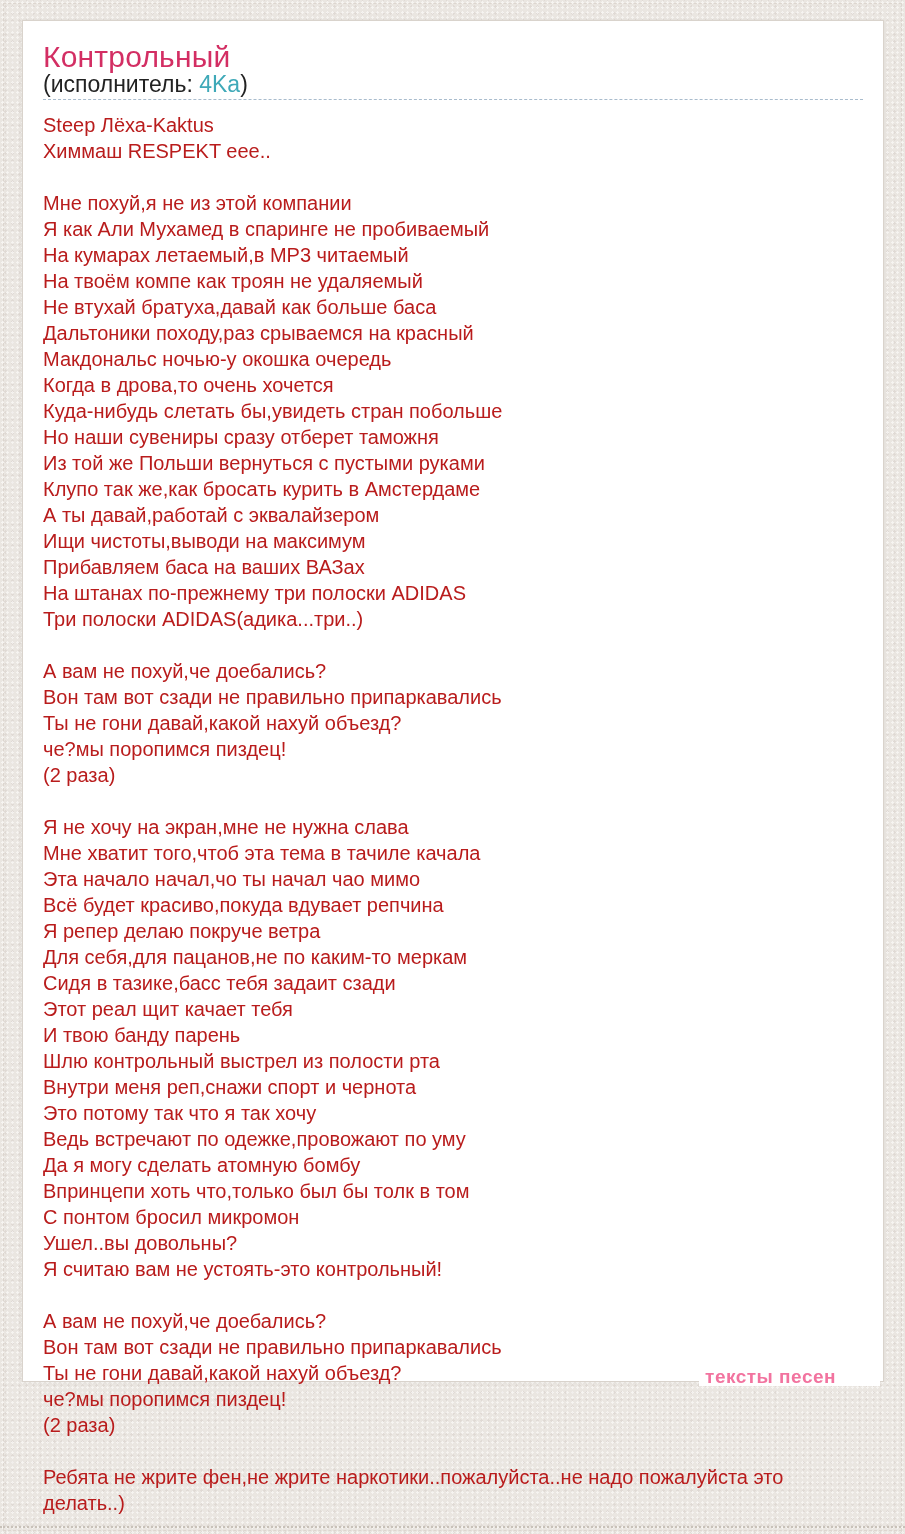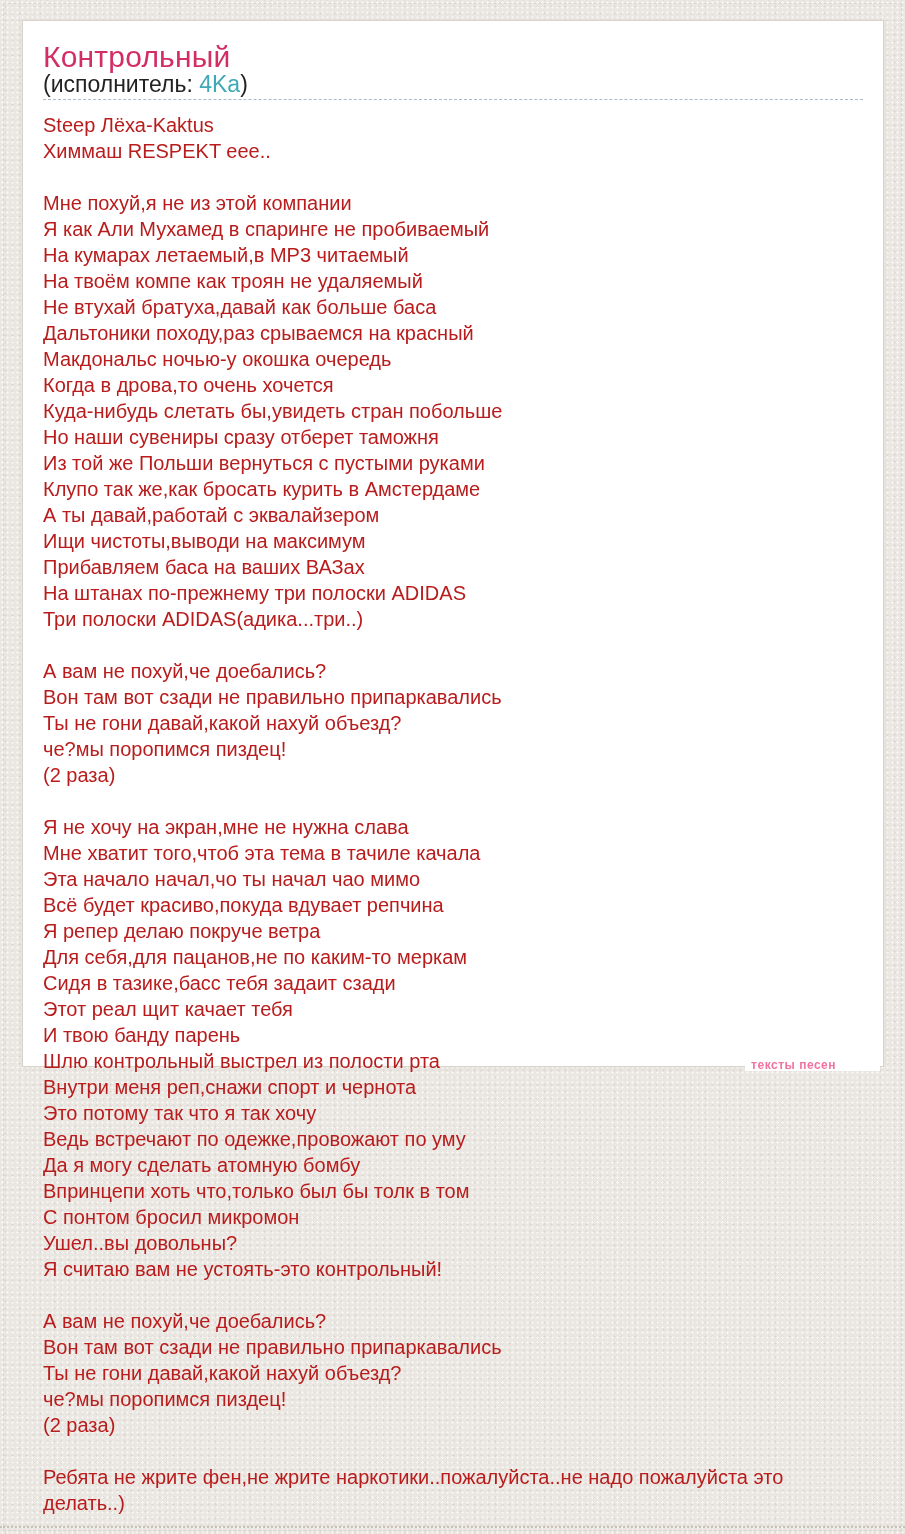--- a/index.html
+++ b/index.html
@@ -27,21 +27,21 @@
     position:absolute; inset:3px;
     border:1px dashed #ddd6cf;
     pointer-events:none;
   }
   .bottom-dotted-line{
     position:absolute; left:0; right:0; top:1526px;
     border-top:2px dotted #c8c1b8;
   }
   .card{
     position:absolute; left:22px; top:20px;
-    width:862px; height:1047px;
+    width:862px; height:1362px;
     background:#ffffff;
     border:1px solid #d9d3cc;
     box-shadow:0 0 4px rgba(0,0,0,.05);
     padding:20px 20px 0 20px;
   }
   h1.song-title{
     color:var(--title-color);
     font-size:30px;
     font-weight:400;
     line-height:32px;
@@ -85,21 +85,21 @@
   }
   .logo-suffix{
     color:var(--logo-pink);
     font-weight:bold;
     font-size:31px;
     letter-spacing:-.5px;
   }
   .logo-tagline{
     color:var(--logo-pink);
     font-weight:bold;
-    font-size:12px;
+    font-size:19px;
     letter-spacing:.5px;
     margin-top:-6px;
     margin-right:44px;
   }
 </style>
 </head>
 <body>
 
 <div class="page-frame"></div>
 

